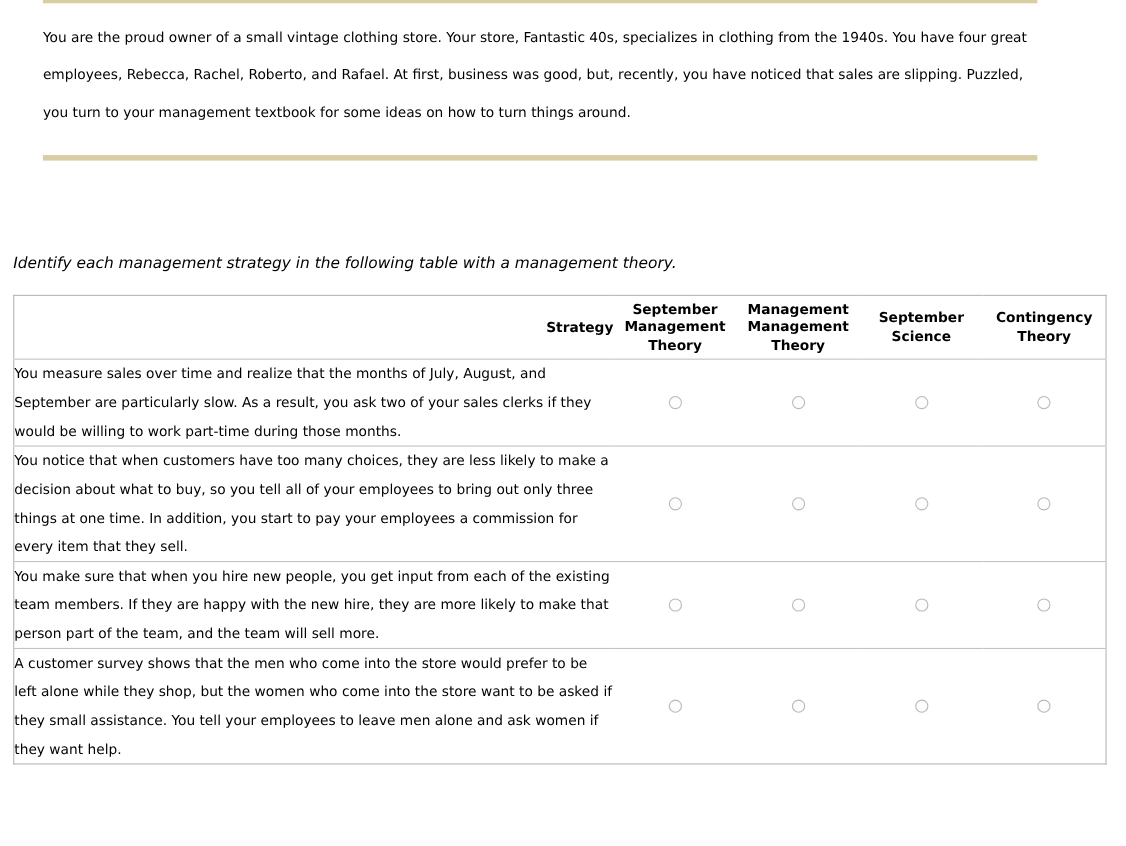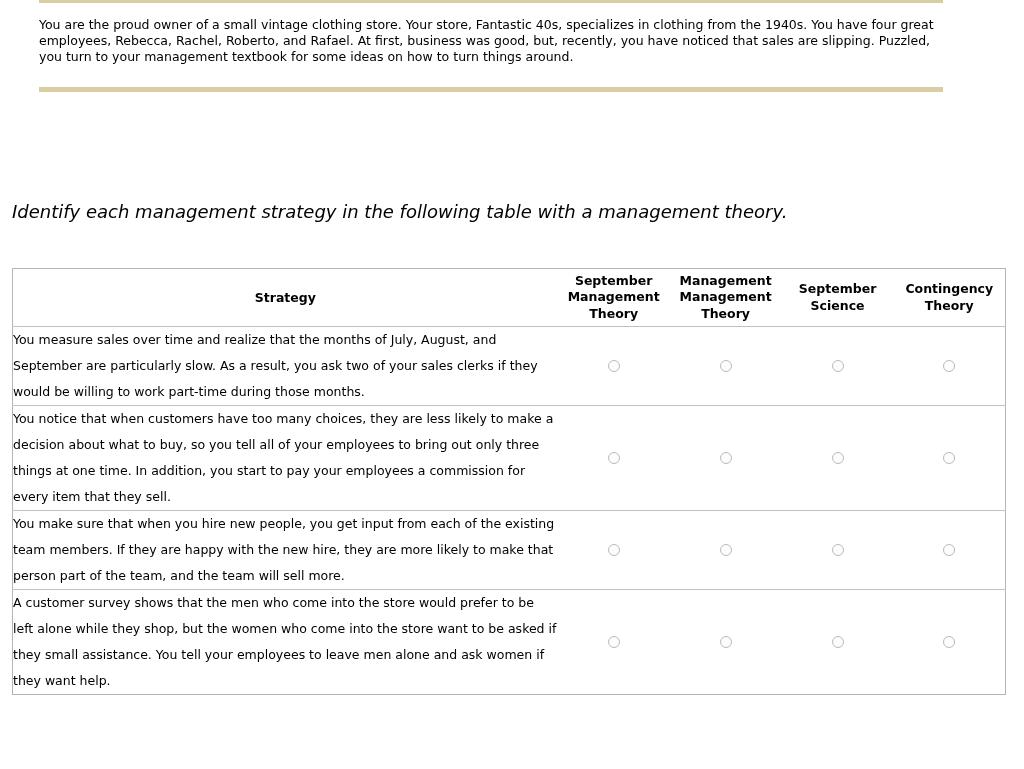--- a/index.html
+++ b/index.html
@@ -30,32 +30,32 @@
   }
   .case-title {
     font-size: 12.5px;
     font-weight: bold;
     letter-spacing: 0.1px;
     margin: 0 0 20px 0;
     line-height: 1.2;
   }
   .case-body {
     font-size: 12.5px;
-    line-height: 16px;
+    line-height: 34px;
     margin: 0;
     text-align: left;
     padding-bottom: 8px;
   }
 
   
   .instruction {
     position: absolute;
     left: 12px;
-    top: 203px;
-    font-size: 18px;
+    top: 231px;
+    font-size: 14px;
     font-style: italic;
     line-height: 18px;
     text-align: right;
   }
 
   
   .qtable {
     position: absolute;
     left: 12px;
     top: 268px;
@@ -74,21 +74,21 @@
     border-top: 1px solid #c2c2c2;
     margin-top: 31px;
   }
 
   
   .hdr-strategy {
     width: 546px;
     padding: 8px 0 7px 14px;
     font-size: 12.5px;
     font-weight: bold;
-    text-align: center;
+    text-align: right;
     vertical-align: bottom;
     height: 58px;
     box-sizing: border-box;
   }
   .hdr-col {
     width: 112px;
     font-size: 12.5px;
     font-weight: bold;
     text-align: center;
     line-height: 16.5px;

